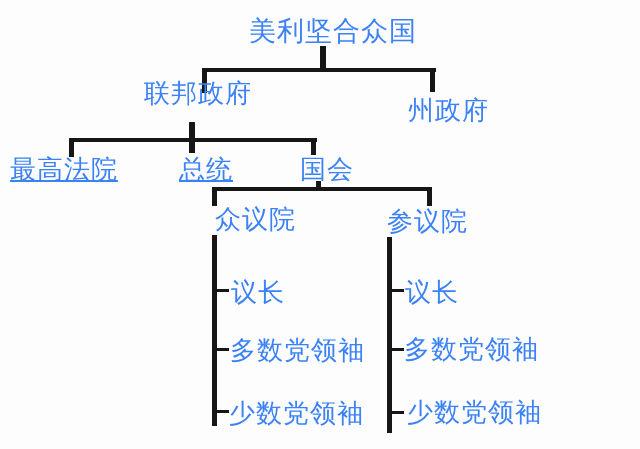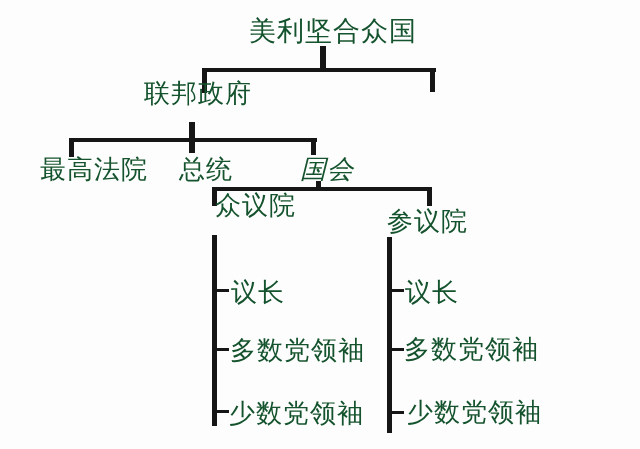--- a/index.html
+++ b/index.html
@@ -10,21 +10,21 @@
   .stage {
     position: relative;
     width: 640px;
     height: 449px;
     background: #fdfdfd;
     font-family: "Liberation Sans", sans-serif;
     overflow: hidden;
   }
   .node {
     position: absolute;
-    color: #14532d;
+    color: #3b82f6;
     font-size: 26px;
     line-height: 1;
     white-space: nowrap;
     letter-spacing: 1px;
   }
   .node.title {
     font-size: 27px;
   }
   .line {
     position: absolute;
@@ -52,24 +52,24 @@
   .house-tick-1   { left: 216px; top: 289px; }
   .house-tick-2   { left: 216px; top: 348px; }
   .house-tick-3   { left: 216px; top: 410px; }
   .senate-tick-1  { left: 391px; top: 289px; }
   .senate-tick-2  { left: 391px; top: 348px; }
   .senate-tick-3  { left: 391px; top: 411px; }
   
   .n-usa            { left: 249px; top: 18px;  }
   .n-federal        { left: 144px; top: 80px;  }
   .n-state          { left: 408px; top: 97px;  }
-  .n-supreme-court  { left: 40px;  top: 156px; }
-  .n-president      { left: 179px; top: 156px; }
-  .n-congress       { left: 300px; top: 156px; font-style: italic; }
-  .n-house          { left: 215px; top: 192px; }
+  .n-supreme-court  { left: 10px;  top: 156px; text-decoration: underline; }
+  .n-president      { left: 179px; top: 156px; text-decoration: underline; }
+  .n-congress       { left: 300px; top: 156px; }
+  .n-house          { left: 215px; top: 206px; }
   .n-senate         { left: 387px; top: 208px; text-align: center; }
   .n-house-speaker  { left: 231px; top: 279px; }
   .n-house-majority { left: 230px; top: 337px; }
   .n-house-minority { left: 229px; top: 400px; }
   .n-senate-speaker  { left: 405px; top: 279px; }
   .n-senate-majority { left: 404px; top: 336px; }
   .n-senate-minority { left: 407px; top: 399px; }
 </style>
 </head>
 <body>
@@ -96,20 +96,21 @@
 
   <div class="line tick house-tick-1"></div>
   <div class="line tick house-tick-2"></div>
   <div class="line tick house-tick-3"></div>
   <div class="line tick senate-tick-1"></div>
   <div class="line tick senate-tick-2"></div>
   <div class="line tick senate-tick-3"></div>
 
   <div class="node title n-usa">美利坚合众国</div>
   <div class="node n-federal">联邦政府</div>
+  <div class="node n-state">州政府</div>
   <div class="node n-supreme-court">最高法院</div>
   <div class="node n-president">总统</div>
   <div class="node n-congress">国会</div>
   <div class="node n-house">众议院</div>
   <div class="node n-senate">参议院</div>
 
   <div class="node n-house-speaker">议长</div>
   <div class="node n-house-majority">多数党领袖</div>
   <div class="node n-house-minority">少数党领袖</div>
 

